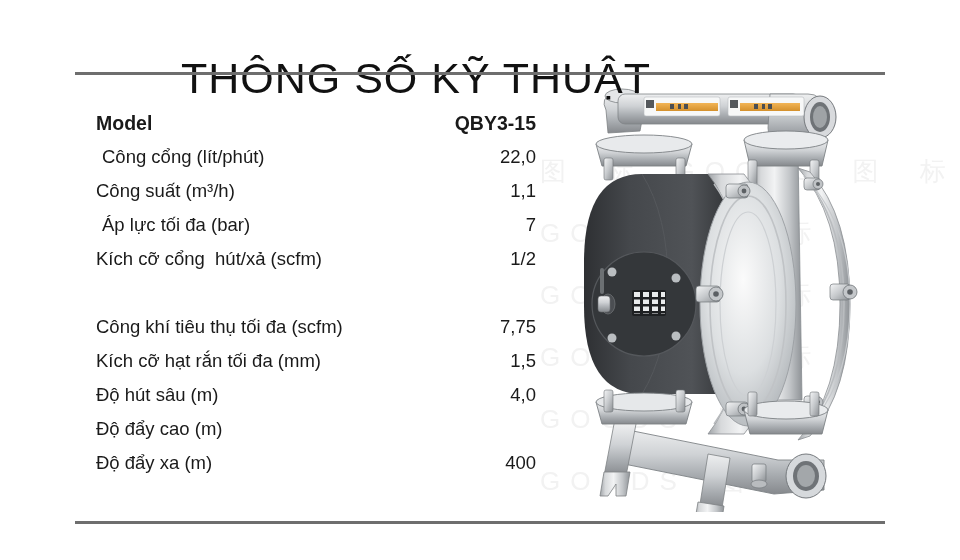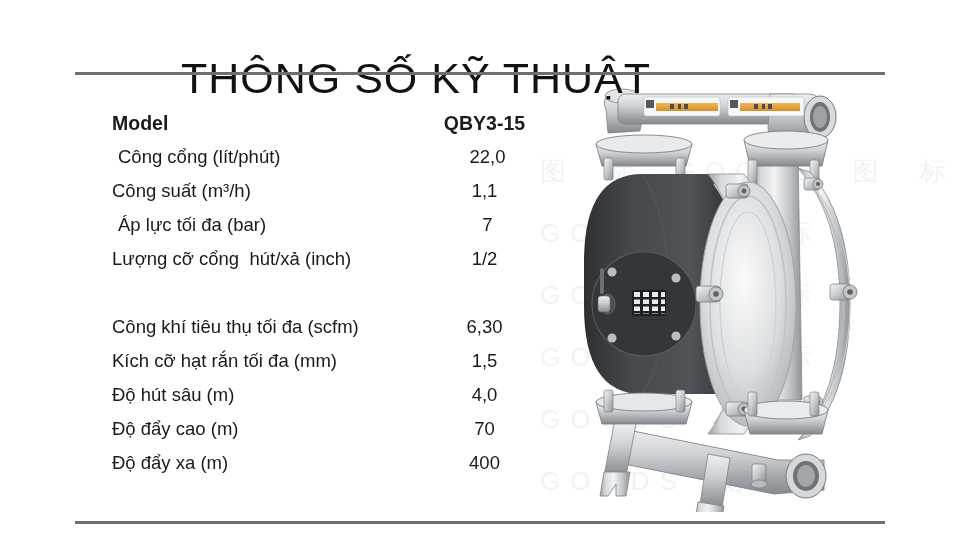--- a/index.html
+++ b/index.html
@@ -60,39 +60,39 @@
     height: 3px;
     background: #6e6e6e;
     z-index: 5;
   }
   .rule-top { top: 72px; }
   .rule-bottom { top: 521px; }
 
   
   .spec-table {
     position: absolute;
-    left: 112px;
+    left: 96px;
     top: 112px;
     width: 440px;
     z-index: 5;
   }
   .spec-row {
     display: flex;
     align-items: baseline;
     height: 34px;
   }
   .spec-label {
     flex: 0 0 305px;
     font-size: 18.5px;
     color: #1a1a1a;
     white-space: pre;
   }
   .spec-value {
     flex: 1 1 auto;
-    text-align: center;
+    text-align: right;
     font-size: 18.5px;
     color: #1a1a1a;
     white-space: nowrap;
   }
   .spec-row.header .spec-label,
   .spec-row.header .spec-value {
     font-weight: 700;
     font-size: 19.5px;
   }
   .spec-row.indent .spec-label { padding-left: 6px; }
@@ -130,40 +130,39 @@
     </div>
     <div class="spec-row">
       <div class="spec-label">Công suất (m³/h)</div>
       <div class="spec-value">1,1</div>
     </div>
     <div class="spec-row indent">
       <div class="spec-label">Áp lực tối đa (bar)</div>
       <div class="spec-value">7</div>
     </div>
     <div class="spec-row">
-      <div class="spec-label">Lượng cỡ cổng  hút/xả (inch)</div>
+      <div class="spec-label">Kích cỡ cổng  hút/xả (scfm)</div>
       <div class="spec-value">1/2</div>
     </div>
     <div class="spec-row">
     </div>
     <div class="spec-row">
       <div class="spec-label">Công khí tiêu thụ tối đa (scfm)</div>
-      <div class="spec-value">6,30</div>
+      <div class="spec-value">7,75</div>
     </div>
     <div class="spec-row">
       <div class="spec-label">Kích cỡ hạt rắn tối đa (mm)</div>
       <div class="spec-value">1,5</div>
     </div>
     <div class="spec-row">
       <div class="spec-label">Độ hút sâu (m)</div>
       <div class="spec-value">4,0</div>
     </div>
     <div class="spec-row">
       <div class="spec-label">Độ đẩy cao (m)</div>
-      <div class="spec-value">70</div>
     </div>
     <div class="spec-row">
       <div class="spec-label">Độ đẩy xa (m)</div>
       <div class="spec-value">400</div>
     </div>
   </div>
 
   <div class="pump-wrap">
     <svg width="400" height="440" viewBox="0 0 400 440" xmlns="http://www.w3.org/2000/svg">
       <defs>

